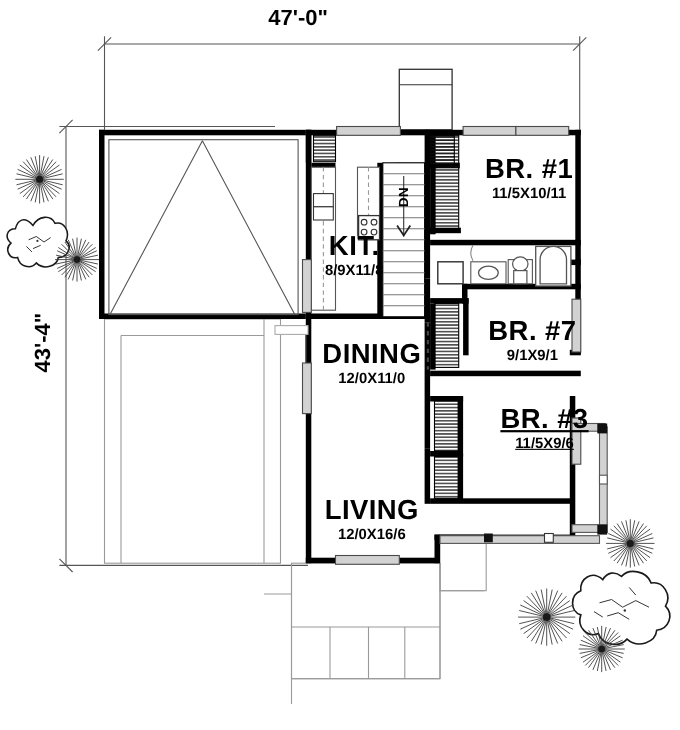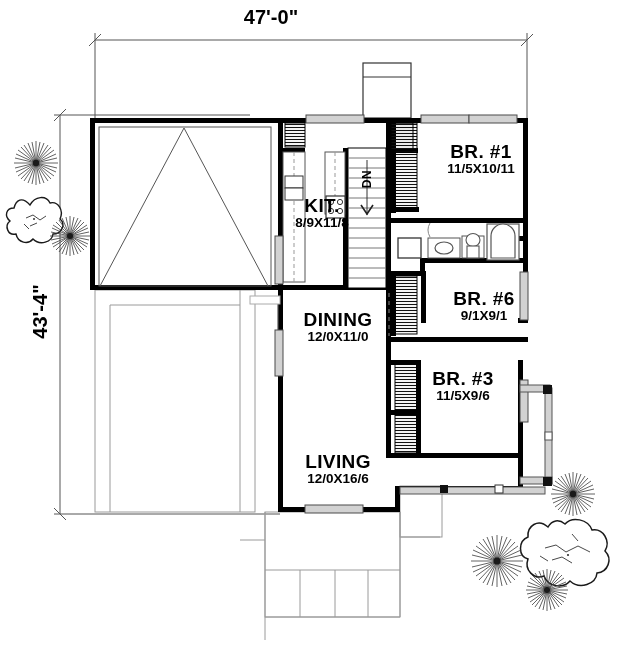--- a/index.html
+++ b/index.html
@@ -36,21 +36,21 @@
     position: absolute;
     text-align: center;
     font-family: "Liberation Sans", sans-serif;
     font-weight: bold;
     color: #000000;
     line-height: 1.02;
     white-space: nowrap;
     transform: translateX(-50%);
   }
   .room-name {
-    font-size: 19px;
+    font-size: 25px;
     letter-spacing: 0.4px;
   }
   .room-dims {
     font-size: 13.5px;
     letter-spacing: 0px;
     margin-top: 1px;
   }
   .dim-text {
     position: absolute;
     font-family: "Liberation Sans", sans-serif;
@@ -524,43 +524,43 @@
     </g>
   </svg>
 
   <div class="dim-text ovl" style="left:271px; top:6px; transform:translateX(-50%);">47'-0"</div>
 
   <div class="dim-text ovl vertical" style="left:-5px; top:300px; width:90px; text-align:center;">43'-4"</div>
 
   <div class="stair-dn ovl" style="left:357px; top:172px; width:20px; text-align:center;">DN</div>
 
 
-  <div class="room-label ovl" style="left:322px; top:196px;">
+  <div class="room-label ovl" style="left:322px; top:212px;">
     <div class="room-name">KIT.</div>
     <div class="room-dims">8/9X11/8</div>
   </div>
 
   <div class="room-label ovl" style="left:338px; top:310px;">
     <div class="room-name">DINING</div>
     <div class="room-dims">12/0X11/0</div>
   </div>
 
   <div class="room-label ovl" style="left:338px; top:452px;">
     <div class="room-name">LIVING</div>
     <div class="room-dims">12/0X16/6</div>
   </div>
 
   <div class="room-label ovl" style="left:481px; top:142px;">
     <div class="room-name">BR. #1</div>
     <div class="room-dims">11/5X10/11</div>
   </div>
 
   <div class="room-label ovl" style="left:484px; top:289px;">
-    <div class="room-name">BR. #6</div>
+    <div class="room-name">BR. #7</div>
     <div class="room-dims">9/1X9/1</div>
   </div>
 
-  <div class="room-label ovl" style="left:463px; top:369px;">
+  <div class="room-label ovl" style="left:495px; top:369px;text-decoration:underline;">
     <div class="room-name">BR. #3</div>
     <div class="room-dims">11/5X9/6</div>
   </div>
 
 </div>
 
 </body></html>

